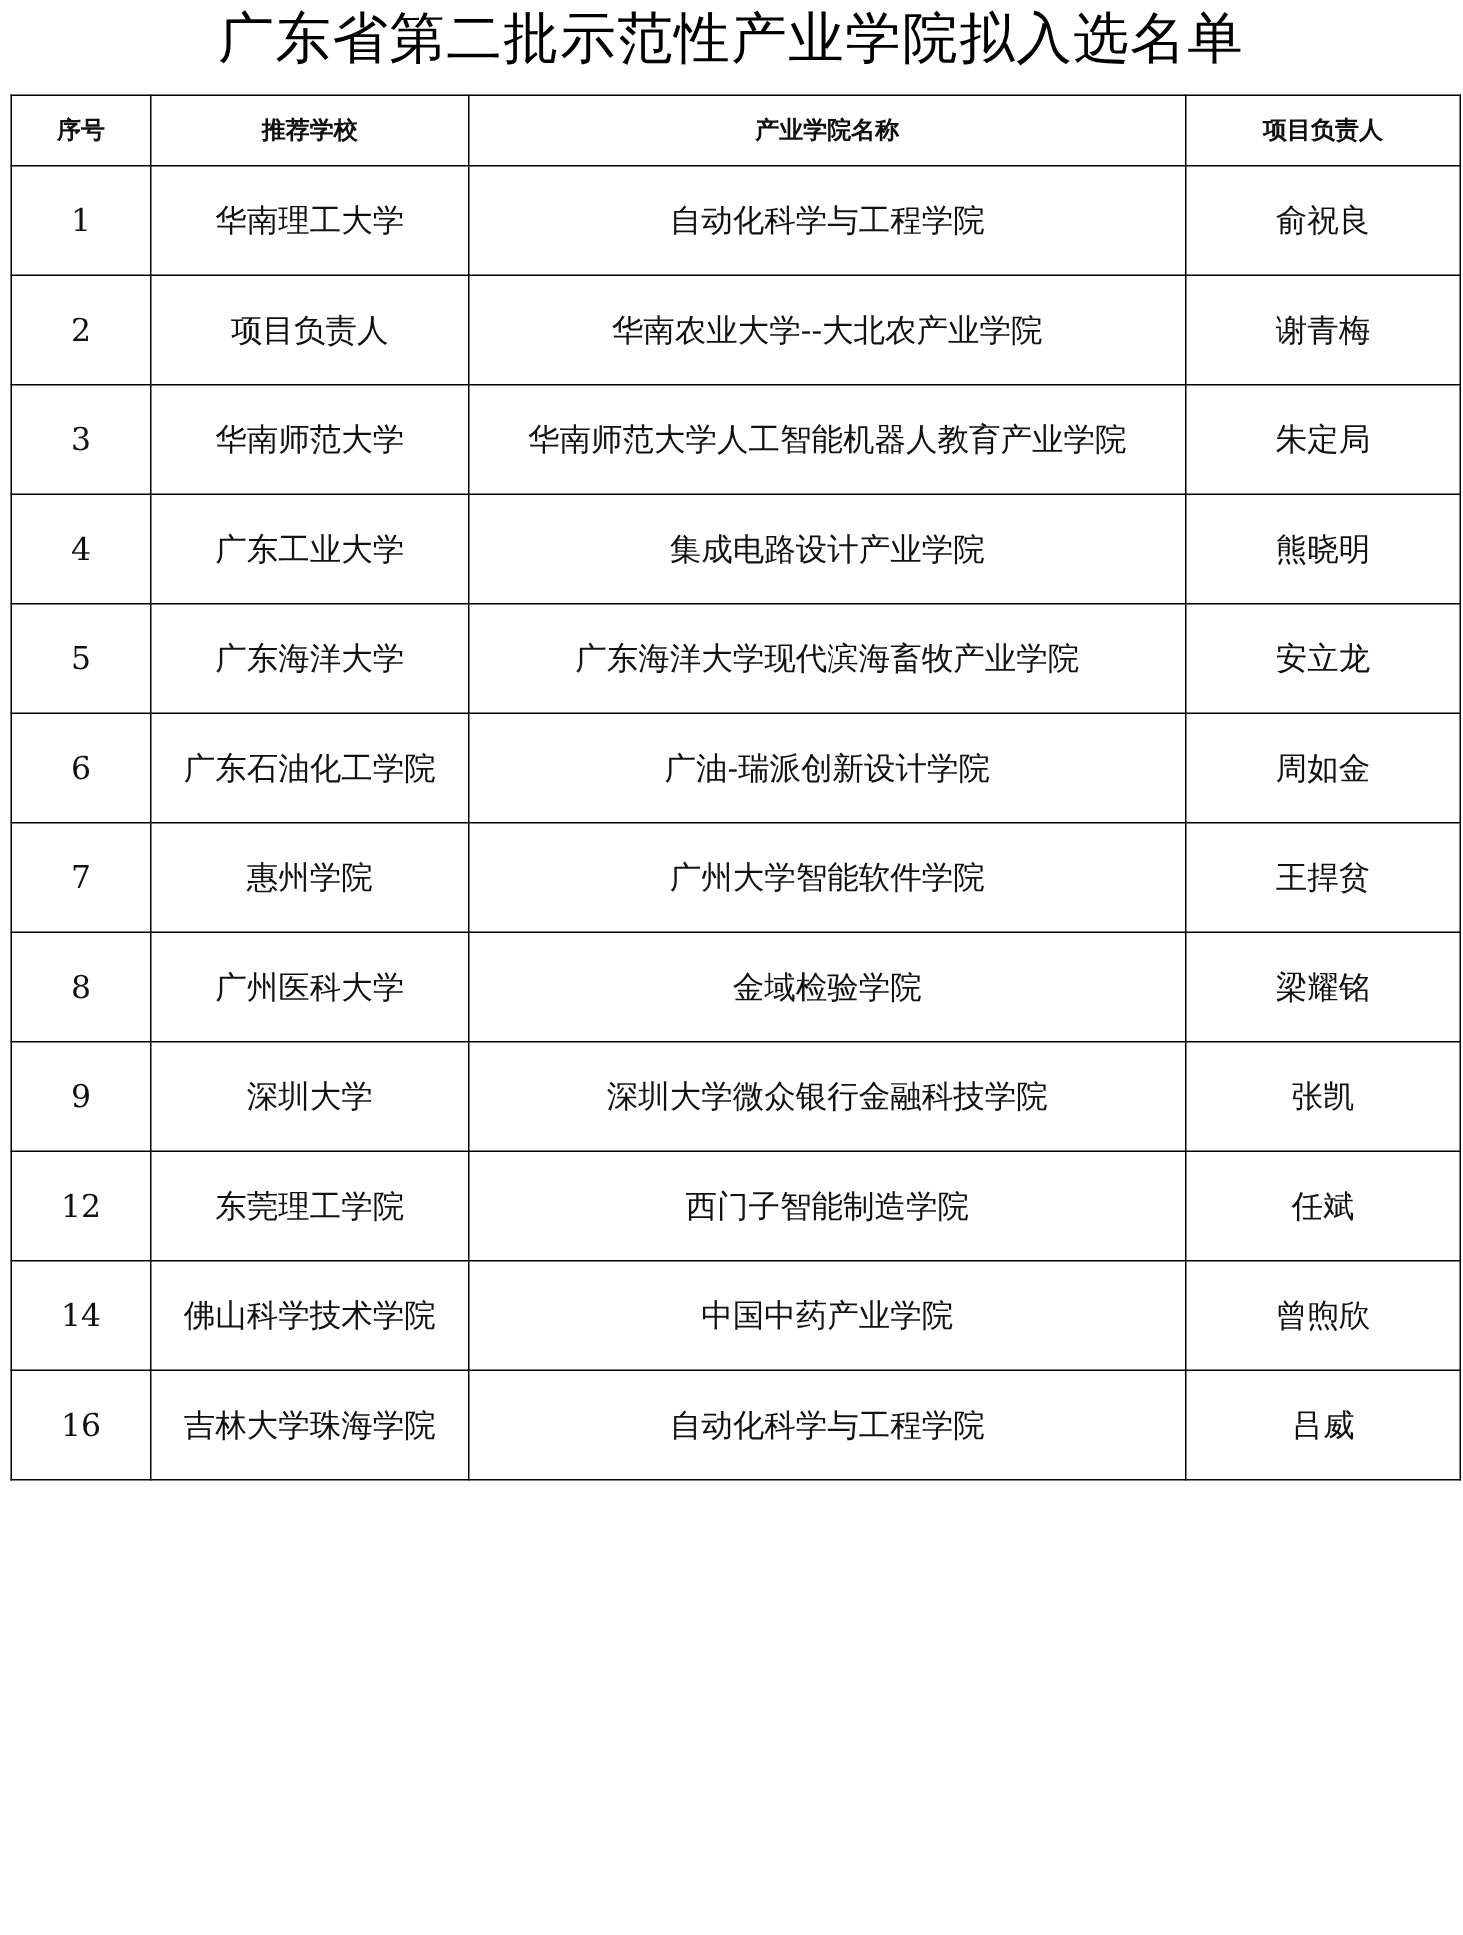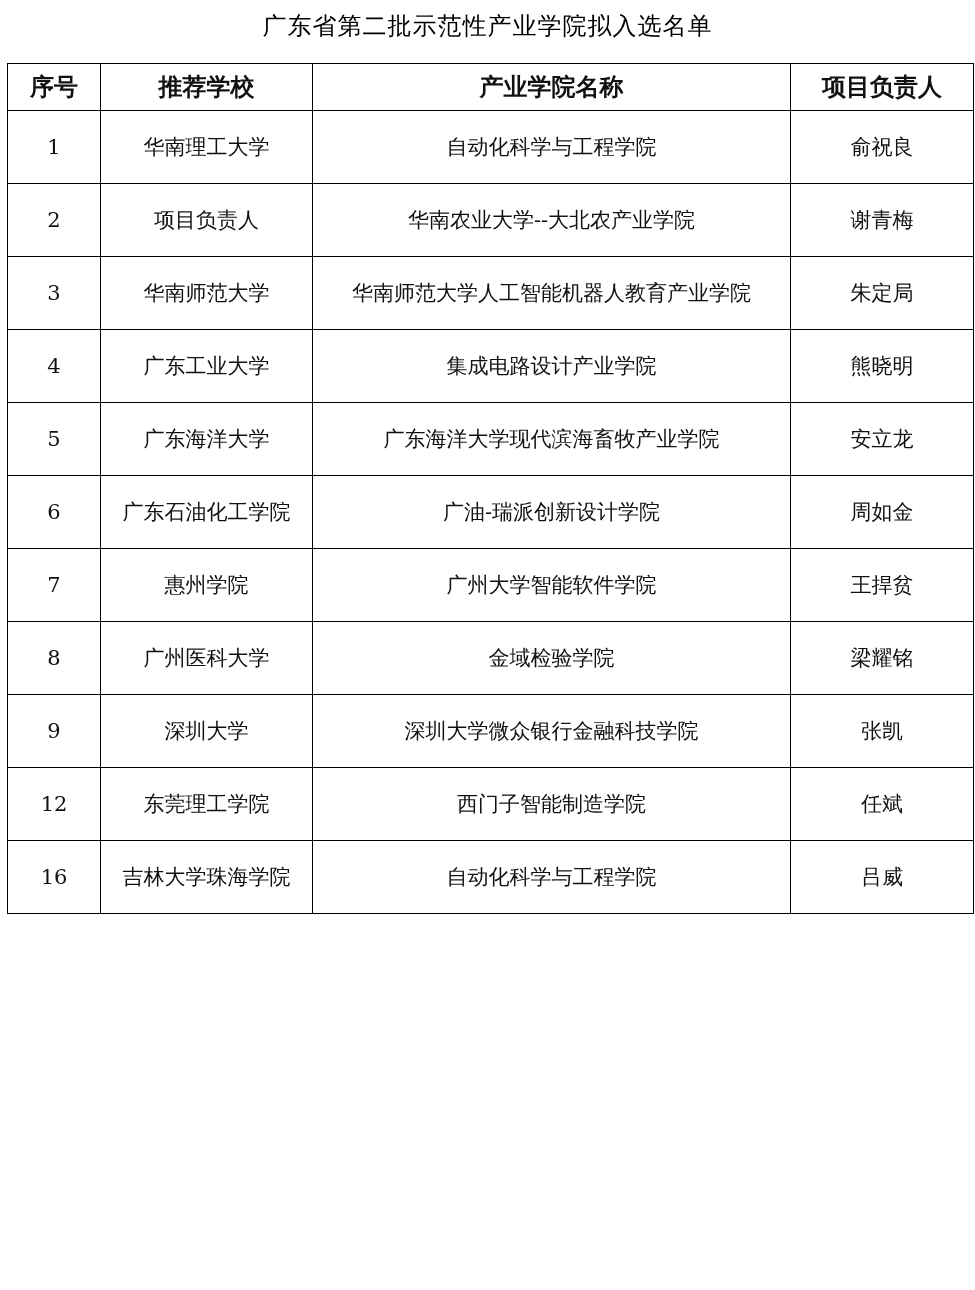--- a/index.html
+++ b/index.html
@@ -1,26 +1,26 @@
 <!DOCTYPE html>
 <html><head>
 <meta charset="utf-8">
 <style>
   html, body { margin:0; padding:0; background:#ffffff; }
   body { width:975px; height:1290px; position:relative; overflow:hidden;
          font-family:"DejaVu Serif","Liberation Serif",serif; color:#111; }
   .title { position:absolute; left:0; top:6px; width:975px; text-align:center;
            font-family:"DejaVu Sans","Liberation Sans",sans-serif;
-           font-size:24px; line-height:40px; letter-spacing:1px; color:#000; }
+           font-size:37px; line-height:40px; letter-spacing:1px; color:#000; }
   table { position:absolute; left:7px; top:63px; border-collapse:collapse;
           table-layout:fixed; width:966px; }
   td, th { border:1.5px solid #000; text-align:center; vertical-align:middle;
            padding:0; overflow:hidden; white-space:nowrap; }
   th { height:46px; font-family:Liberation Mono, monospace;
-       font-weight:bold; font-size:24px; }
+       font-weight:bold; font-size:16px; }
   td { height:72px; font-size:21px; }
   col.c1 { width:93px; } col.c2 { width:212px; } col.c3 { width:478px; } col.c4 { width:183px; }
 </style>
 </head>
 <body>
 
 <div class="title">广东省第二批示范性产业学院拟入选名单</div>
 
 <table>
   <colgroup>
@@ -92,19 +92,25 @@
         <td>深圳大学微众银行金融科技学院</td>
         <td>张凯</td>
       </tr>
       <tr>
         <td>12</td>
         <td>东莞理工学院</td>
         <td>西门子智能制造学院</td>
         <td>任斌</td>
       </tr>
       <tr>
+        <td>14</td>
+        <td>佛山科学技术学院</td>
+        <td>中国中药产业学院</td>
+        <td>曾煦欣</td>
+      </tr>
+      <tr>
         <td>16</td>
         <td>吉林大学珠海学院</td>
         <td>自动化科学与工程学院</td>
         <td>吕威</td>
       </tr>
     </tbody>
 </table>
 
 </body></html>

